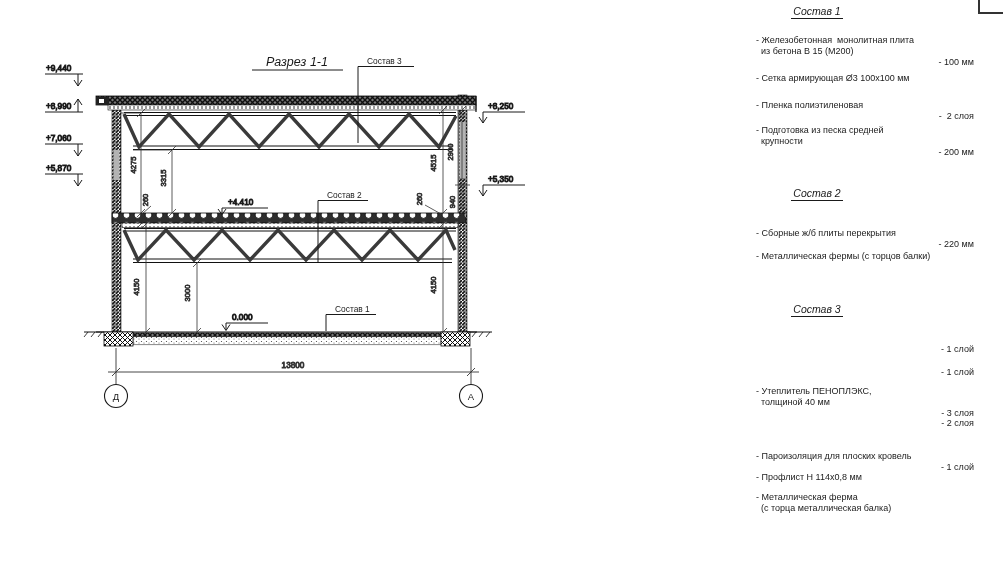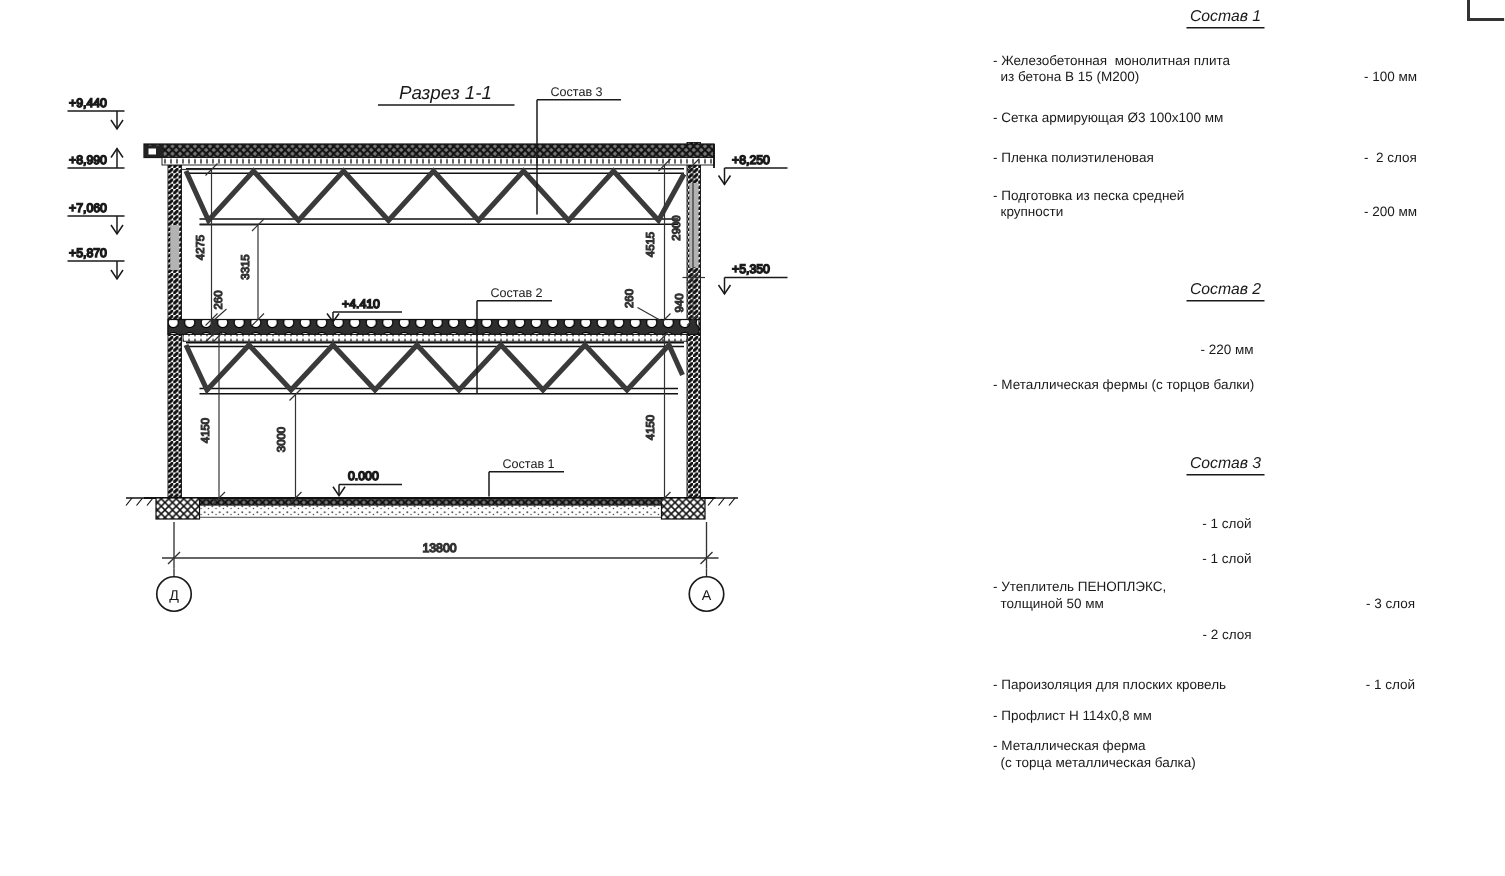--- a/index.html
+++ b/index.html
@@ -9,21 +9,21 @@
   .dimtxt{font-size:7.6px;}
   .elevtxt{font-size:8.2px;}
   .leadertxt{font-size:8.4px;}
   .axistxt{font-size:9.5px;}
   .sectitle{font-size:12.5px;font-style:italic;}
   
   .panels{position:absolute;left:650px;top:0;width:334px;height:584px;}
   .ptitle{position:absolute;left:0;width:100%;text-align:center;font-size:10.5px;}
   .ptitle span{font-style:italic;border-bottom:1px solid #1a1a1a;padding:0 2px 1px 2px;}
   .row{position:absolute;left:12px;width:312px;display:flex;align-items:flex-end;
-       font-size:9px;line-height:11px;}
+       font-size:9px;line-height:11px;flex-direction:column;}
   .nm{width:218px;white-space:pre-wrap;}
   .vl{flex:1;white-space:pre;text-align:center;}
 </style>
 </head>
 <body>
 
 <div id="stage">
 
   <svg width="1003" height="584" viewBox="0 0 1003 584">
     <defs>
@@ -241,39 +241,40 @@
     <div class="row" style="top:125px">
       <span class="nm">- Подготовка из песка средней
   крупности</span>
       <span class="vl">- 200 мм</span>
     </div>
 
     <div class="ptitle" style="top:187px">
       <span>Состав 2</span>
     </div>
     <div class="row" style="top:228px">
+      <span class="nm">- Сборные ж/б плиты перекрытия</span>
       <span class="vl">- 220 мм</span>
     </div>
     <div class="row" style="top:251px">
       <span class="nm">- Металлическая фермы (с торцов балки)</span>
       <span class="vl"></span>
     </div>
 
     <div class="ptitle" style="top:303px">
       <span>Состав 3</span>
     </div>
     <div class="row" style="top:344px">
       <span class="vl">- 1 слой</span>
     </div>
     <div class="row" style="top:367px">
       <span class="vl">- 1 слой</span>
     </div>
     <div class="row" style="top:386px">
       <span class="nm">- Утеплитель ПЕНОПЛЭКС,
-  толщиной 50 мм</span>
+  толщиной 40 мм</span>
       <span class="vl">- 3 слоя</span>
     </div>
     <div class="row" style="top:418px">
       <span class="vl">- 2 слоя</span>
     </div>
     <div class="row" style="top:451px">
       <span class="nm">- Пароизоляция для плоских кровель</span>
       <span class="vl">- 1 слой</span>
     </div>
     <div class="row" style="top:472px">

